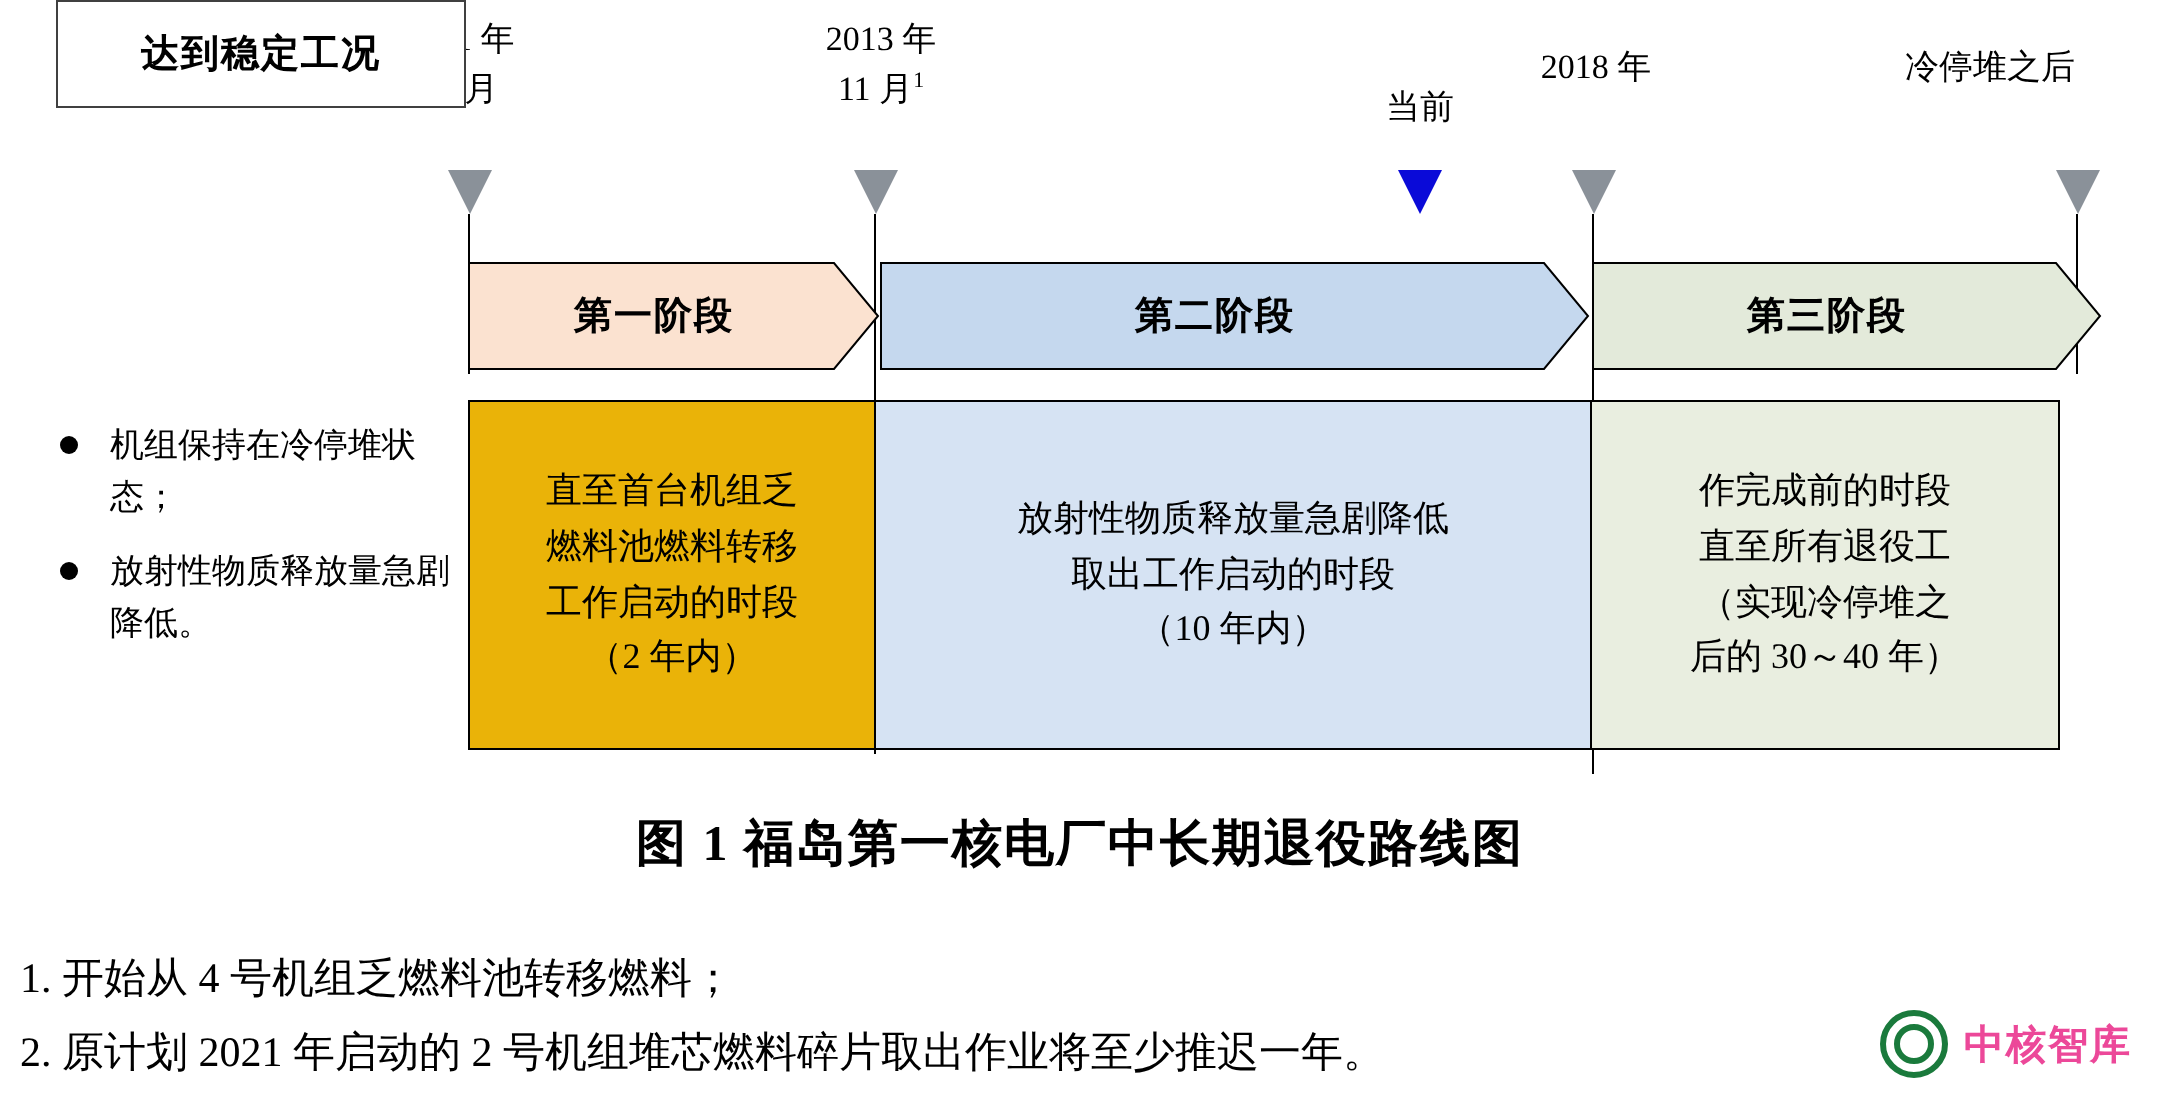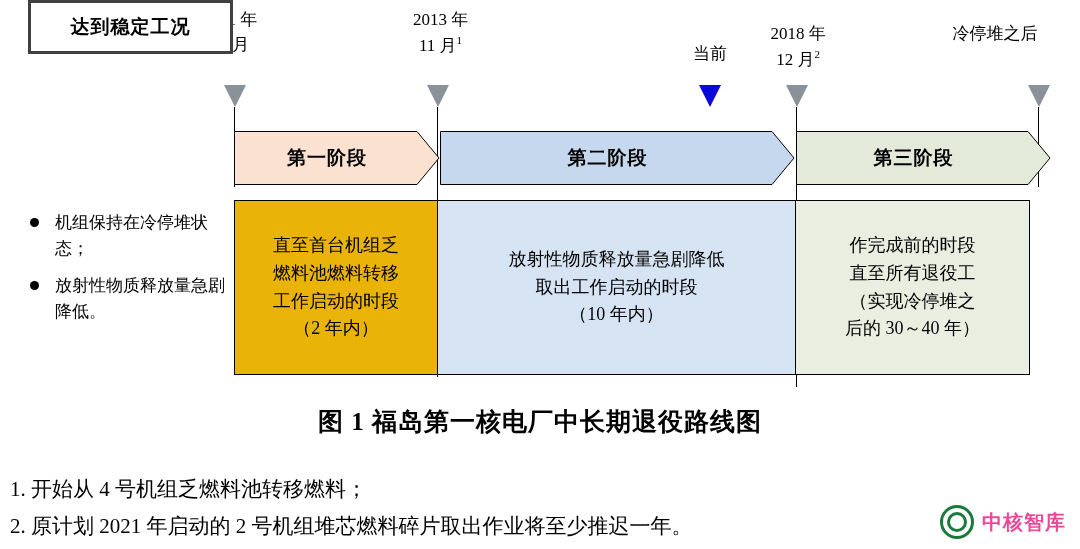--- a/index.html
+++ b/index.html
@@ -23,21 +23,21 @@
   .pin.gray{border-top:22px solid #8a9199;}
   .pin.blue{border-top:22px solid #0a0ad8;}
 
   .vline{position:absolute;width:1px;background:#000;}
   .chip{
     position:absolute;top:0;height:54px;
     display:flex;align-items:center;justify-content:center;
     font-size:19px;font-weight:bold;letter-spacing:1px;
     box-sizing:border-box;
   }
-  .chip.plain{border:3px solid #404040;background:#ffffff;}
+  .chip.plain{border:1px solid #404040;background:#ffffff;}
   .arrowwrap{position:absolute;top:131px;height:54px;}
   .arrowwrap svg{display:block;}
   .arrowlabel{
     position:absolute;top:131px;height:54px;
     display:flex;align-items:center;justify-content:center;
     font-size:19px;font-weight:bold;letter-spacing:1px;
   }
 
   
   .desc{
@@ -97,21 +97,20 @@
   <div class="pin gray" style="left:427px;top:85px;"></div>
   <div class="vline" style="left:437px;top:107px;height:270px;"></div>
 
   <div class="marker" style="left:660px;top:42px;width:100px;">
     <div class="l1">当前</div>
   </div>
   <div class="pin blue" style="left:699px;top:85px;"></div>
 
   <div class="marker" style="left:742px;top:22px;width:112px;">
     <div class="l1">2018 年</div>
-    <div class="l2"><span>12 月</span><sup>2</sup></div>
   </div>
   <div class="pin gray" style="left:786px;top:85px;"></div>
   <div class="vline" style="left:796px;top:107px;height:280px;"></div>
 
   <div class="marker" style="left:920px;top:22px;width:150px;">
     <div class="l1">冷停堆之后</div>
   </div>
   <div class="pin gray" style="left:1028px;top:85px;"></div>
   <div class="vline" style="left:1038px;top:107px;height:80px;"></div>
 

